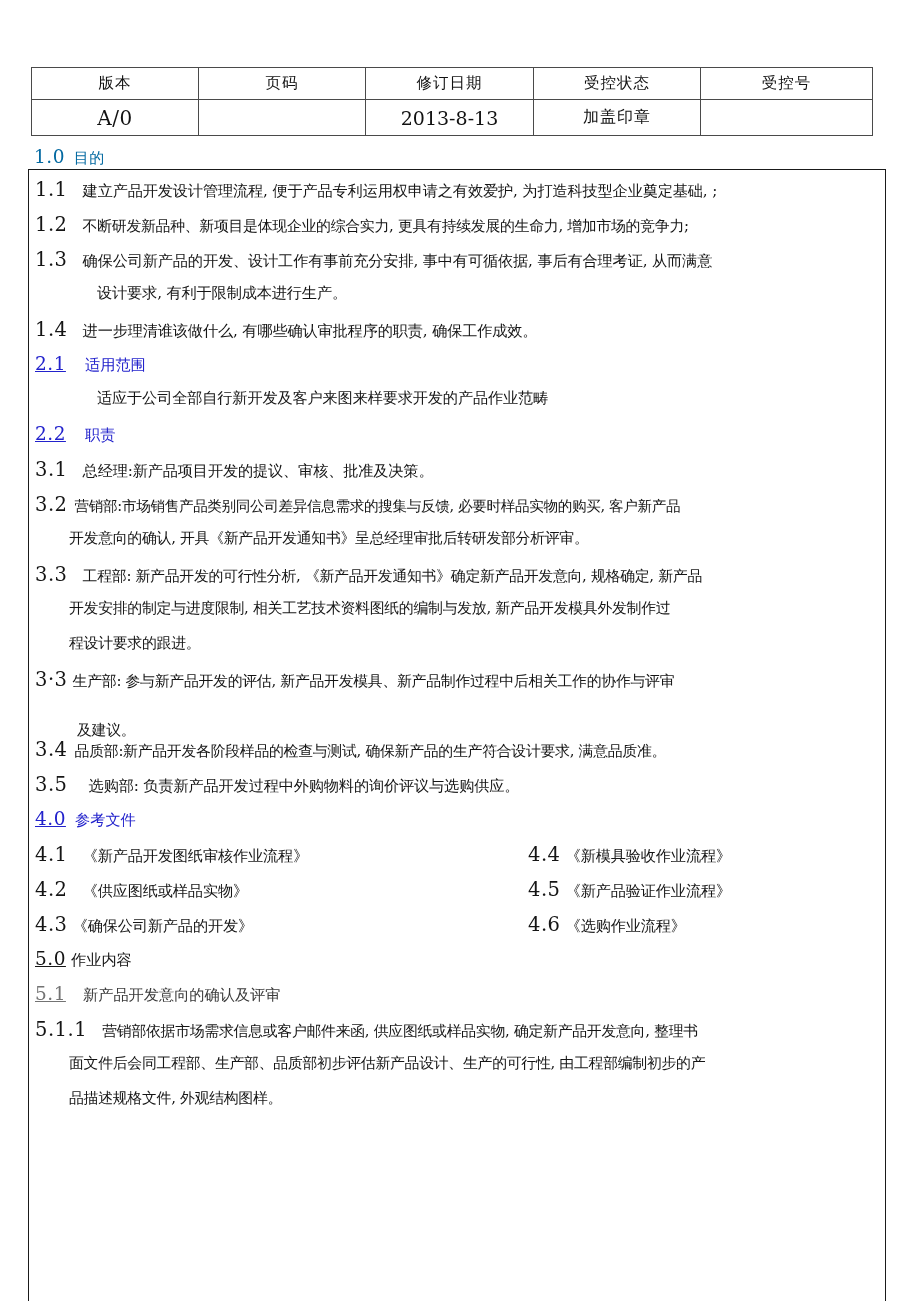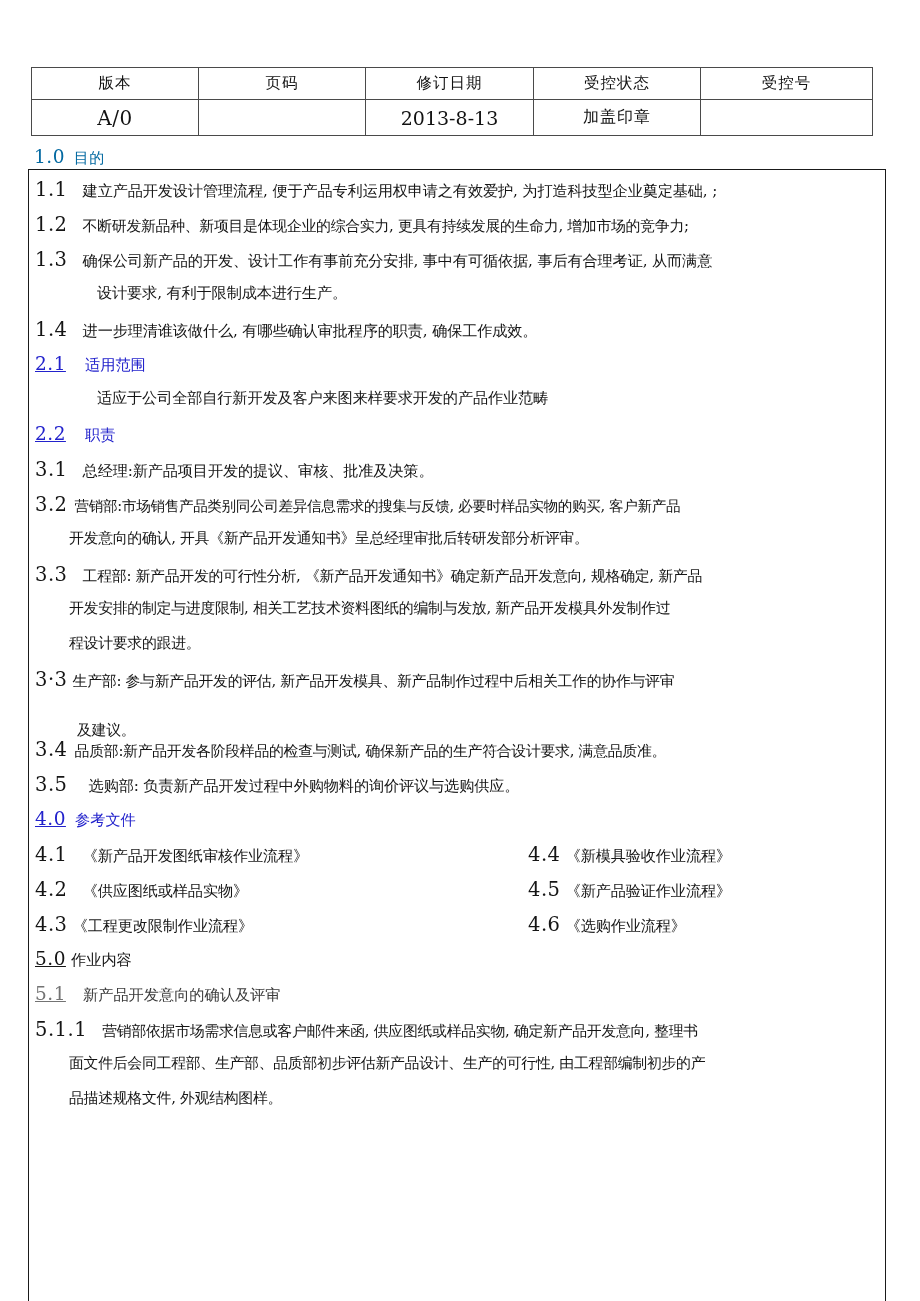--- a/index.html
+++ b/index.html
@@ -259,21 +259,21 @@
         <span class="num">4.2</span>
         <span class="body" style="margin-left:10px;">《供应图纸或样品实物》</span>
       </div>
       <div class="line sz152" style="left:499px; top:708px;">
         <span class="num">4.5</span>
         <span class="body">《新产品验证作业流程》</span>
       </div>
 
       <div class="line sz152" style="left:6px; top:743px;">
         <span class="num">4.3</span>
-        <span class="body">《工程更改限制作业流程》</span>
+        <span class="body">《确保公司新产品的开发》</span>
       </div>
       <div class="line sz152" style="left:499px; top:743px;">
         <span class="num">4.6</span>
         <span class="body">《选购作业流程》</span>
       </div>
 
       <div class="line hd" style="left:6px; top:778px;">
         <span class="num">5.0</span>
         <span class="body" style="margin-left:0;">作业内容</span>
       </div>

